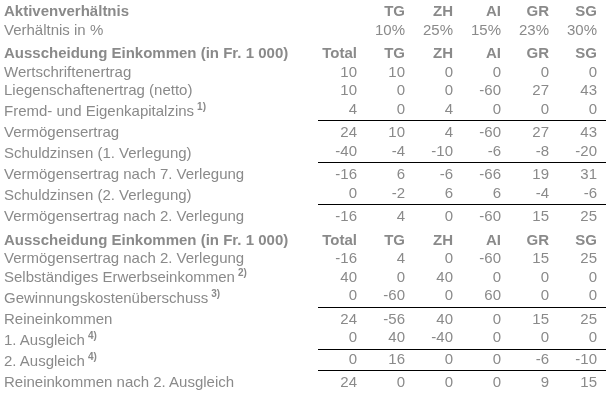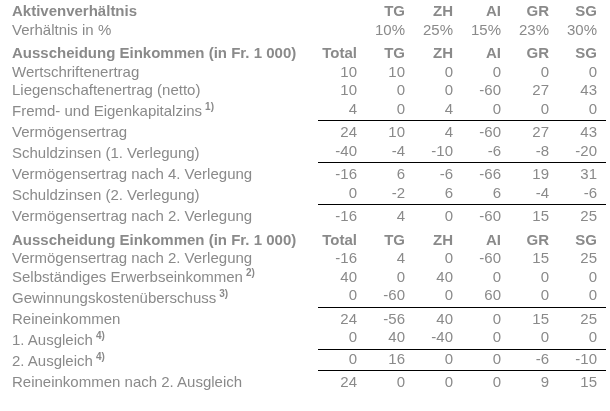--- a/index.html
+++ b/index.html
@@ -23,21 +23,21 @@
     font-size: 15px;
     line-height: 18.5px;
     color: #8a8a8a;
     padding: 0;
     vertical-align: bottom;
     white-space: nowrap;
     overflow: hidden;
   }
   td.lbl {
     text-align: left;
-    padding-left: 12px;
+    padding-left: 4px;
   }
   td.num {
     text-align: right;
     padding-right: 9px;
   }
   tr.hdr td { font-weight: bold; }
   tr.hdrpad td { padding-top: 5px; }
   tr.sum td.num {
     border-bottom: 1px solid #000000;
     padding-bottom: 2px;
@@ -139,21 +139,21 @@
     <td class="lbl">Schuldzinsen (1. Verlegung)</td>
     <td class="num">-40</td>
     <td class="num">-4</td>
     <td class="num">-10</td>
     <td class="num">-6</td>
     <td class="num">-8</td>
     <td class="num">-20</td>
   </tr>
 
   <tr class="post">
-    <td class="lbl">Vermögensertrag nach 4. Verlegung</td>
+    <td class="lbl">Vermögensertrag nach 7. Verlegung</td>
     <td class="num">-16</td>
     <td class="num">6</td>
     <td class="num">-6</td>
     <td class="num">-66</td>
     <td class="num">19</td>
     <td class="num">31</td>
   </tr>
 
   <tr class="sum">
     <td class="lbl">Schuldzinsen (2. Verlegung)</td>

